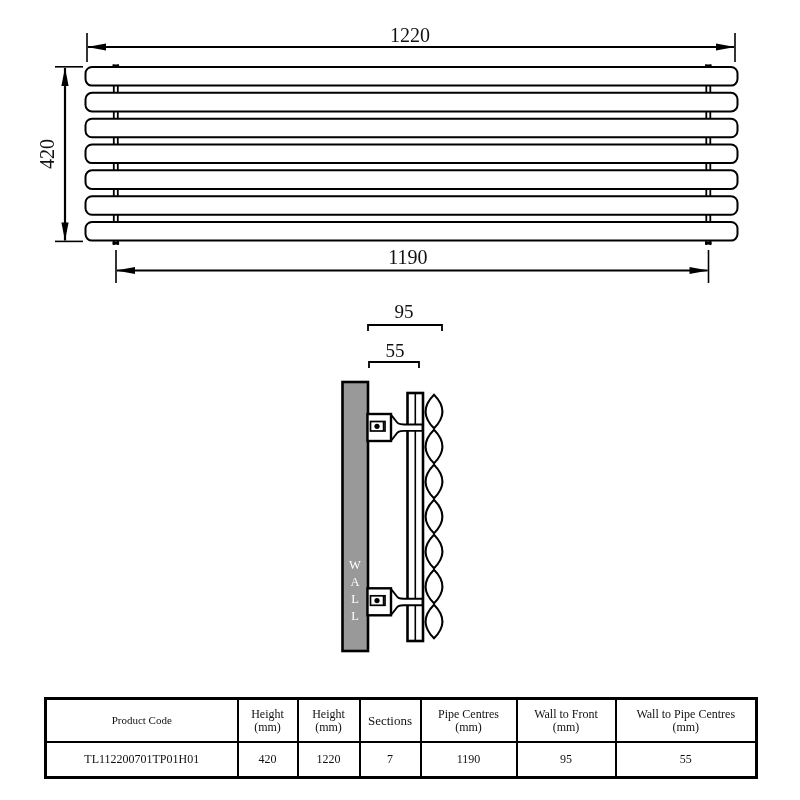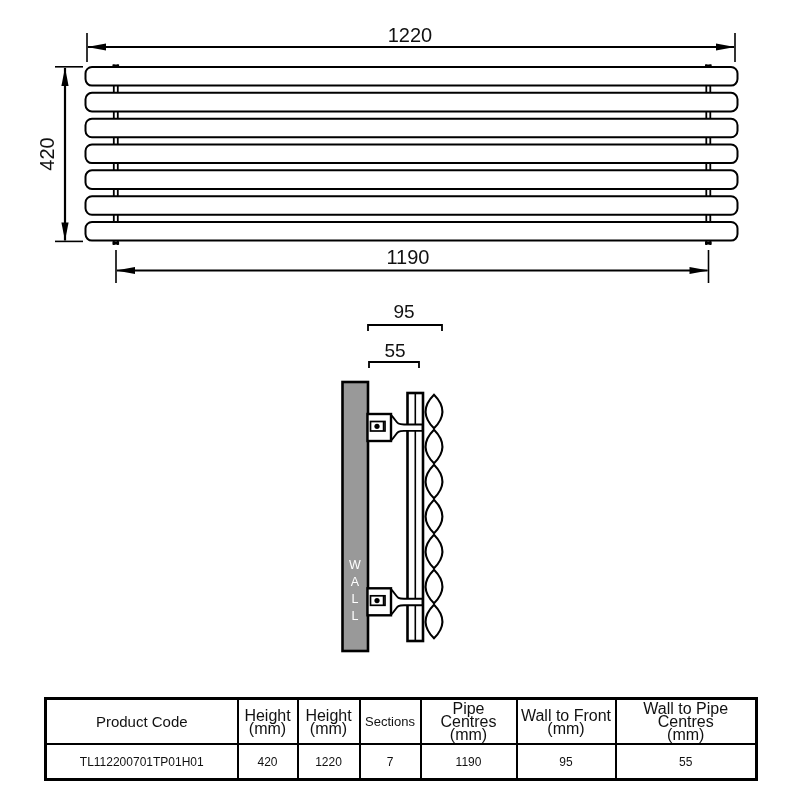--- a/index.html
+++ b/index.html
@@ -1,39 +1,39 @@
 <!DOCTYPE html>
 <html><head>
 <meta charset="utf-8">
 <style>
   html,body{margin:0;padding:0;background:#fff;}
   .canvas{
     position:relative;width:800px;height:800px;background:#ffffff;overflow:hidden;
-    font-family:Liberation Sans, sans-serif;color:#111;
+    font-family:Liberation Serif, serif;color:#111;
   }
   .linework{position:absolute;left:0;top:0;}
   .dim{position:absolute;text-align:center;font-size:20px;line-height:22px;color:#111;white-space:nowrap;}
   .dim-small{font-size:19px;}
   .dim-rot{transform:rotate(-90deg);transform-origin:center center;}
   .wall-label{
     position:absolute;left:344px;top:556px;width:22px;height:72px;
     writing-mode:vertical-rl;text-orientation:upright;
     color:#fff;font-size:12.5px;letter-spacing:3px;line-height:22px;text-align:center;
   }
   table.spec{
     position:absolute;left:44px;top:697px;width:711px;
     border-collapse:collapse;table-layout:fixed;background:#fff;
     border:3px solid #000;
   }
   table.spec th,table.spec td{
     border:2px solid #000;text-align:center;vertical-align:middle;
     padding:2px 1px;overflow:hidden;
   }
-  table.spec th{font-weight:400;font-size:16px;line-height:13px;height:37px;}
-  table.spec th.big{font-size:15px;}
+  table.spec th{font-weight:400;font-size:12px;line-height:13px;height:37px;}
+  table.spec th.big{font-size:11px;}
   table.spec td{font-size:12px;height:29px;}
   .th-sub{display:block;}
   .th-sub:empty{display:none;}
 </style>
 </head>
 <body>
 
 <div class="canvas">
 
   <svg class="linework" width="800" height="800" viewBox="0 0 800 800">

